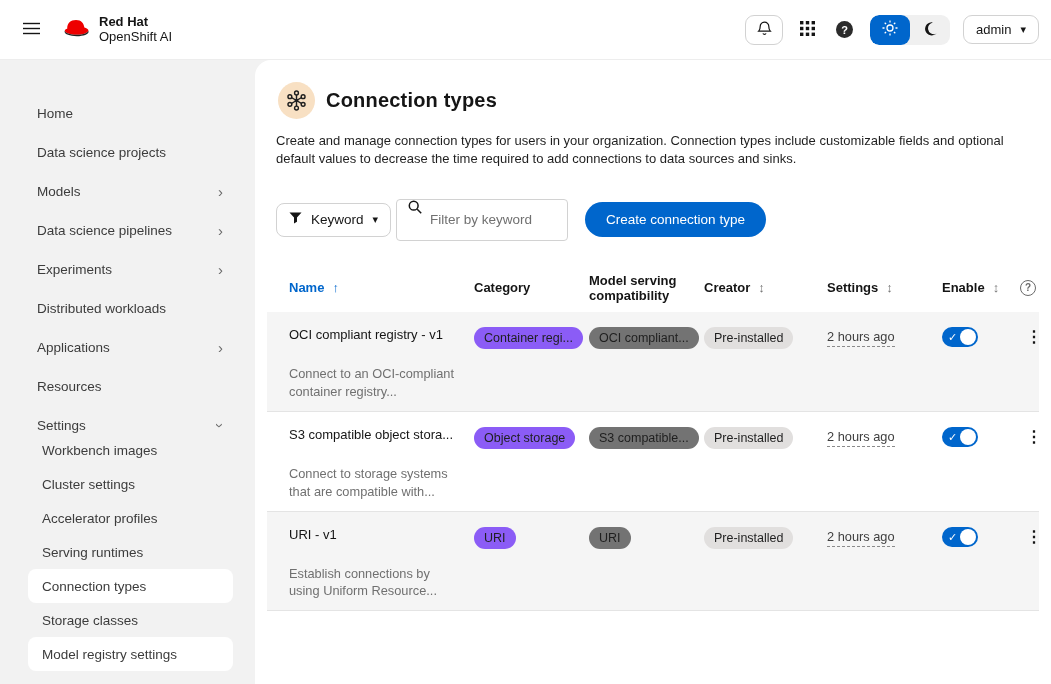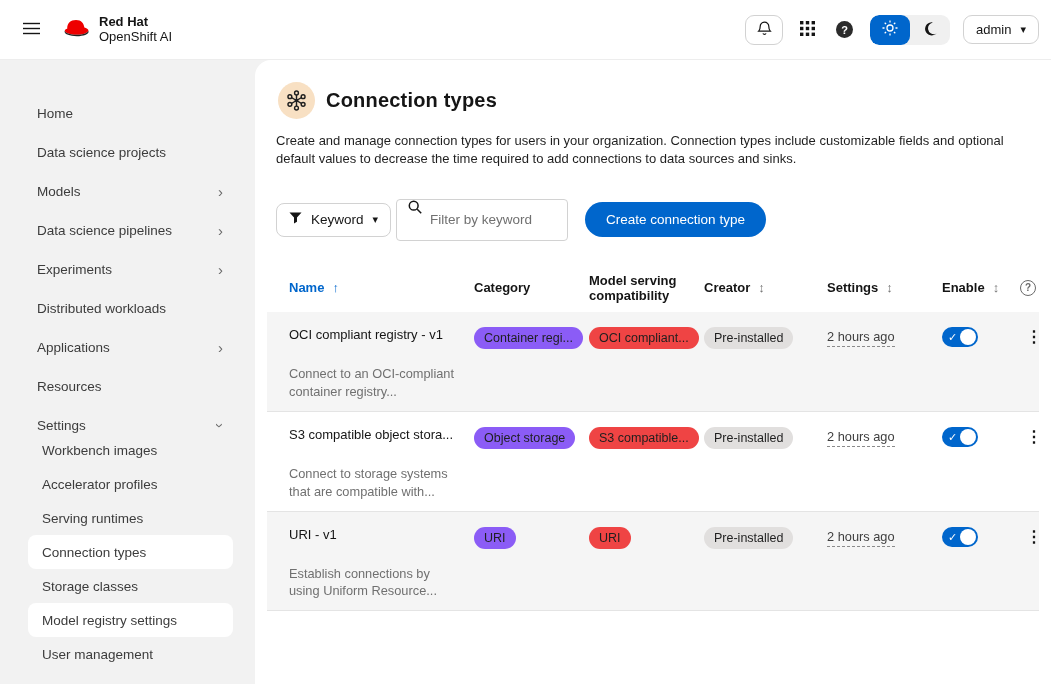--- a/index.html
+++ b/index.html
@@ -59,21 +59,21 @@
   .sort-both { color:#707070; font-size:13px; cursor:pointer; }
   .hdr-help { width:16px; height:16px; border:1.3px solid #6a6a6a; border-radius:50%; color:#6a6a6a; font-size:10px; font-weight:700; display:flex; align-items:center; justify-content:center; cursor:pointer; }
   .drow { min-height:82px; border-bottom:1px solid #e4e4e4; }
   .drow.stripe { background:#f5f5f5; }
   .cell { padding:15px 6px 10px 12px; }
   .cell.first { padding-left:22px; }
   .conn-name { font-size:13px; color:#151515; }
   .conn-desc { margin-top:23px; font-size:12.8px; line-height:1.4; color:#707070; max-width:166px; }
   .pill { display:inline-block; padding:4px 10px; border-radius:999px; font-size:12.5px; color:#1f1f1f; white-space:nowrap; }
   .pill-cat { background:#8b5cf6; }
-  .pill-compat { background:#ef4444; }
+  .pill-compat { background:#737373; }
   .pill-creator { background:#e1dfde; }
   .created { font-size:12.8px; color:#3f3f3f; border-bottom:1px dashed #8a8a8a; padding-bottom:2px; cursor:pointer; white-space:nowrap; }
   .switch { position:relative; display:inline-block; width:36px; height:20px; background:#0066cc; border-radius:999px; cursor:pointer; }
   .switch .chk { position:absolute; left:6px; top:3px; color:#fff; font-size:11px; line-height:14px; }
   .switch .knob { position:absolute; right:2px; top:2px; width:16px; height:16px; border-radius:50%; background:#fff; }
   .kebab { background:none; border:none; font-size:16px; font-weight:700; color:#151515; cursor:pointer; line-height:1; padding:2px 6px; }
   .cell-actions { text-align:right; padding-right:14px; }
 </style>
 </head>
 <body>
@@ -194,20 +194,23 @@
         <span class="lbl">Resources</span>
       </div>
       <div class="side-item">
         <span class="lbl">Settings</span>
         <span class="chev down">›</span>
       </div>
       <div class="sub-item">
         <span class="lbl">Workbench images</span>
       </div>
       <div class="sub-item">
+        <span class="lbl">Cluster settings</span>
+      </div>
+      <div class="sub-item">
         <span class="lbl">Accelerator profiles</span>
       </div>
       <div class="sub-item">
         <span class="lbl">Serving runtimes</span>
       </div>
       <div class="sub-item on">
         <span class="lbl">Connection types</span>
       </div>
       <div class="sub-item">
         <span class="lbl">Storage classes</span>

